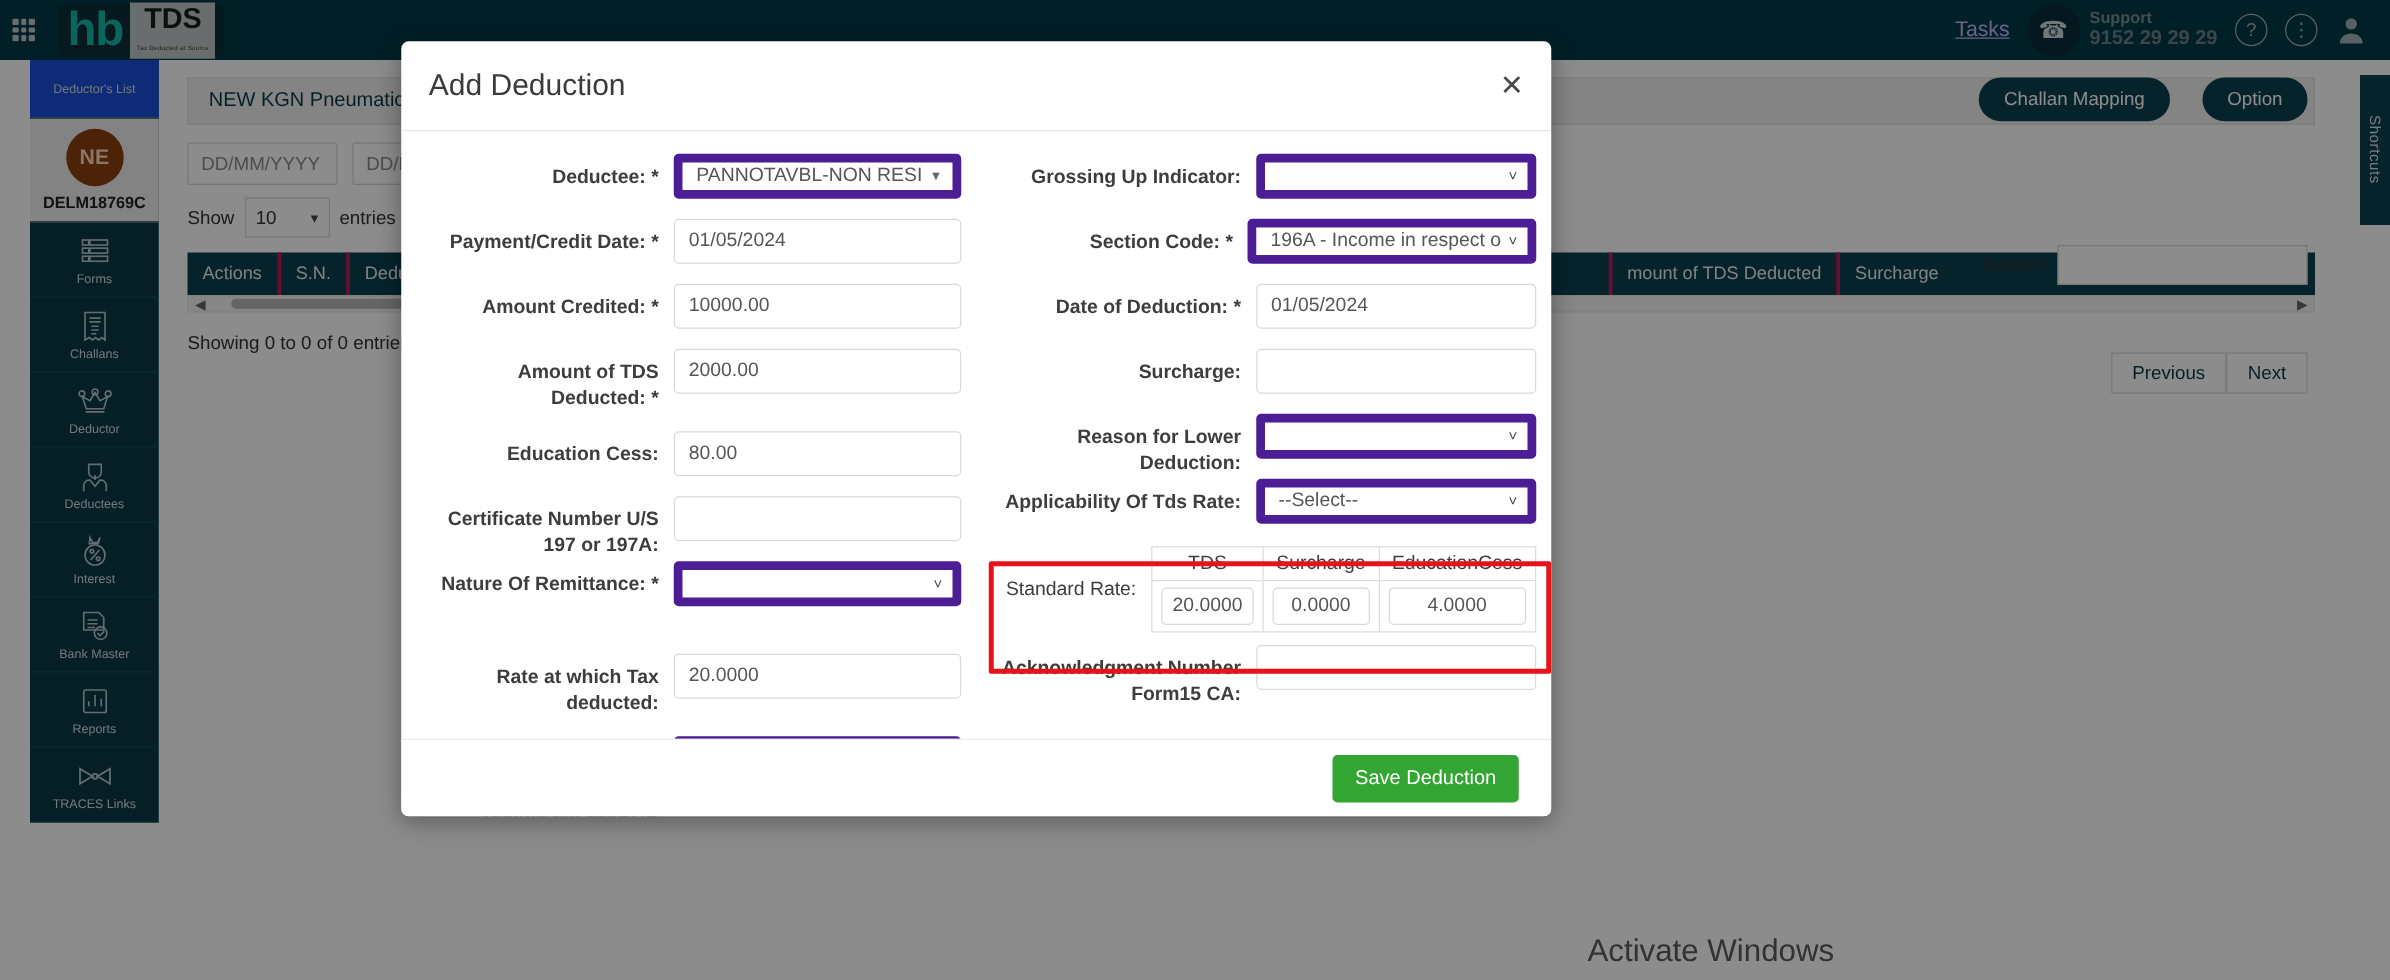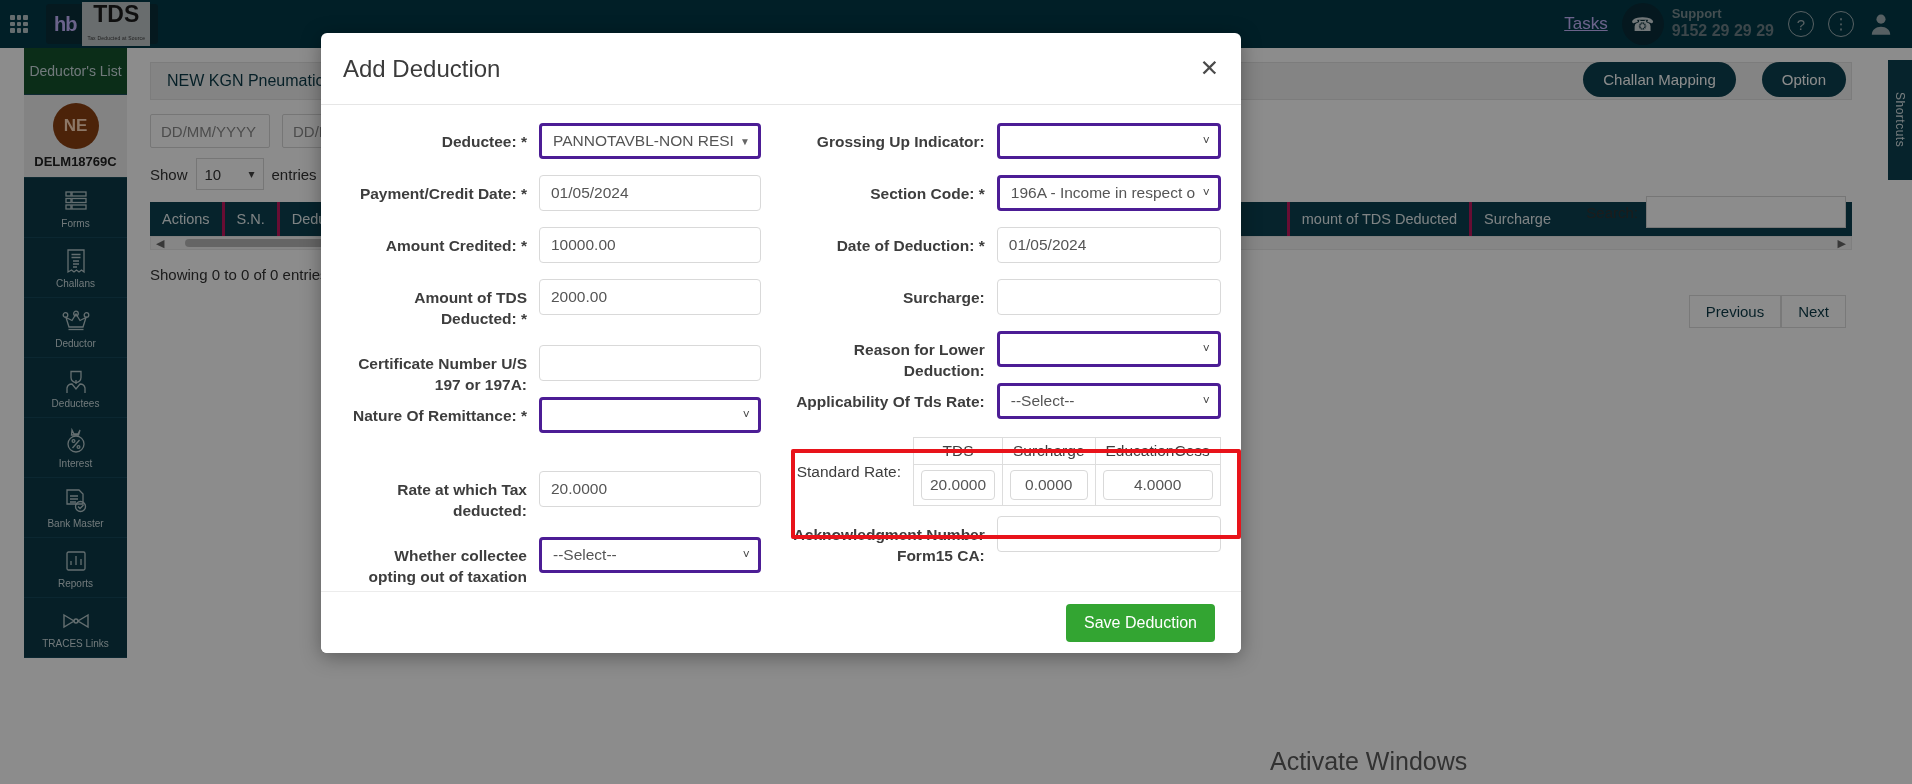--- a/index.html
+++ b/index.html
@@ -18,21 +18,21 @@
     position: absolute; top: 0; left: 0; width: 1912px; height: 48px;
     background: #033a48; display: flex; align-items: center;
   }
   .grid-icon { width: 18px; height: 18px; margin-left: 10px;
     display: grid; grid-template-columns: repeat(3,1fr); grid-template-rows: repeat(3,1fr); gap: 2px; }
   .grid-icon i { background: #b9c6ca; display: block; border-radius: 1px; }
   .logo-box {
     margin-left: 18px; height: 40px; background: #0a2e3a;
     display: flex; align-items: center; padding: 0 8px; border-radius: 3px;
   }
-  .logo-hb { color: #c4b5fd; font-size: 20px; font-weight: 700; letter-spacing: -1px; }
+  .logo-hb { color: #14b8a6; font-size: 38px; font-weight: 700; letter-spacing: -1px; }
   .logo-tds-wrap { background: #bfc6c8; margin-left: 6px; padding: 1px 5px 2px; text-align: center; }
   .logo-tds { color: #1d1d1d; font-size: 23px; font-weight: 700; line-height: 22px; letter-spacing: 0px; }
   .logo-sub { color: #3a3a3a; font-size: 5px; line-height: 6px; letter-spacing: .2px; }
 
   .top-right { margin-left: auto; display: flex; align-items: center; gap: 14px; padding-right: 18px; }
   .tasks-lbl { color: #c4b5fd; font-size: 17px; text-decoration: underline; }
   .phone-circle {
     width: 42px; height: 42px; border-radius: 50%; background: #0a2d39;
     display: flex; align-items: center; justify-content: center; color: #cfd9dc; font-size: 19px;
   }
@@ -44,21 +44,21 @@
     color: #9fb0b5; font-size: 15px; display: flex; align-items: center; justify-content: center;
   }
   .avatar-icon { width: 26px; height: 26px; color: #9fb0b5; }
 
   
   .sidebar {
     position: absolute; top: 48px; left: 24px; width: 103px;
     background: #0b3a47; color: #cfdde1;
   }
   .sb-head { height: 46px; display:flex; align-items:center; justify-content:center;
-    text-align: center; font-size: 14px; line-height: 17px; color:#cfdde1; background:#14532d; padding:3px 4px;}
+    text-align: center; font-size: 10px; line-height: 17px; color:#cfdde1; background:#1d4ed8; padding:3px 4px;}
   .sb-deductor {
     background: #efefef; padding: 8px 4px 8px; text-align: center;
     border-top: 1px solid #1c4d5b; border-bottom: 1px solid #1c4d5b;
   }
   .sb-avatar {
     width: 46px; height: 46px; border-radius: 50%; background: #8a4012;
     color: #ffd9bb; font-size: 17px; font-weight: 600; margin: 0 auto 5px;
     display: flex; align-items: center; justify-content: center;
   }
   .sb-pan { font-size: 13px; color: #222; font-weight: 600; }
@@ -92,21 +92,21 @@
   .thead .th { padding: 0 12px; border-right: 3px solid #be185d; height: 100%; display:flex; align-items:center; white-space:nowrap;}
   .scrollstrip { height: 14px; background: #f4f4f4; border:1px solid #e8e8e8; display:flex; align-items:center; }
   .scrollstrip .thumb { height: 8px; width: 150px; background:#b9b9b9; margin-left: 16px; border-radius:4px; }
   .scroll-arrow { font-size: 11px; color:#666; padding: 0 5px; }
   .showing { margin-top: 16px; font-size: 15px; color: #333; }
   .btn-teal {
     background: #0b4050; color: #fff; border-radius: 20px; padding: 9px 20px;
     font-size: 15px; display:inline-flex; align-items:center; justify-content:center;
   }
   .topbtns { position:absolute; top: 62px; right: 66px; display:flex; gap: 26px; }
-  .pager { position:absolute; top: 282px; right: 66px; display:flex;margin-top:13px; }
+  .pager { position:absolute; top: 282px; right: 66px; display:flex; }
   .pg { border:1px solid #dcdcdc; background:#fff; color:#0b3a47; font-size:15px; padding:7px 16px; }
   .shortcuts-tab {
     position:absolute; right: 0; top: 60px; width: 24px; height: 120px; background:#0b4050;
     color:#d8e3e6; font-size: 12px; writing-mode: vertical-rl; text-align:center;
     display:flex; align-items:center; justify-content:center; letter-spacing:.5px;
   }
   .activate-win { position:absolute; bottom: 8px; left: 1270px; font-size: 25px; color:#5b5b5b; }
 
   .dimmer { position:absolute; inset: 0; background: rgba(0,0,0,0.45); }
 
@@ -134,21 +134,21 @@
     font-size: 15.5px; color: #3d3d3d; line-height: 21px; font-weight: bold;
   }
   .col.right .flabel { width: 214px; }
   .fctl { flex: 1; }
   .inp {
     height: 36px; width: 100%; border: 1px solid #d9d9d9; border-radius: 4px;
     background: #fff; font-size: 15.5px; color: #555; padding: 0 11px;
     display: flex; align-items: center;
   }
   .sel {
-    height: 36px; width: 100%; border: 3px solid #4c1d95; border-radius: 4px;
+    height: 36px; width: 100%; border: 7px solid #4c1d95; border-radius: 4px;
     background: #fff; font-size: 15.5px; color: #555; padding: 0 8px 0 11px;
     display: flex; align-items: center; justify-content: space-between; overflow:hidden;
   }
   .sel .txt { white-space: nowrap; overflow: hidden; }
   .caret { color:#444; font-size: 12px; margin-left: 6px; }
   .caret.tri { font-size: 10px; color:#666; }
 
   .spacer-gap { height: 22px; }
 
   
@@ -413,20 +413,26 @@
             </div>
           </div>
 
           <div class="frow">
             <div class="flabel">Amount of TDS Deducted: *</div>
             <div class="fctl">
               <div class="inp">2000.00</div>
             </div>
           </div>
 
+          <div class="frow">
+            <div class="flabel">Education Cess:</div>
+            <div class="fctl">
+              <div class="inp">80.00</div>
+            </div>
+          </div>
 
           <div class="frow">
             <div class="flabel">Certificate Number U/S 197 or 197A:</div>
             <div class="fctl">
               <div class="inp"></div>
             </div>
           </div>
 
           <div class="frow" style="margin-top:-14px">
             <div class="flabel">Nature Of Remittance: *</div>

